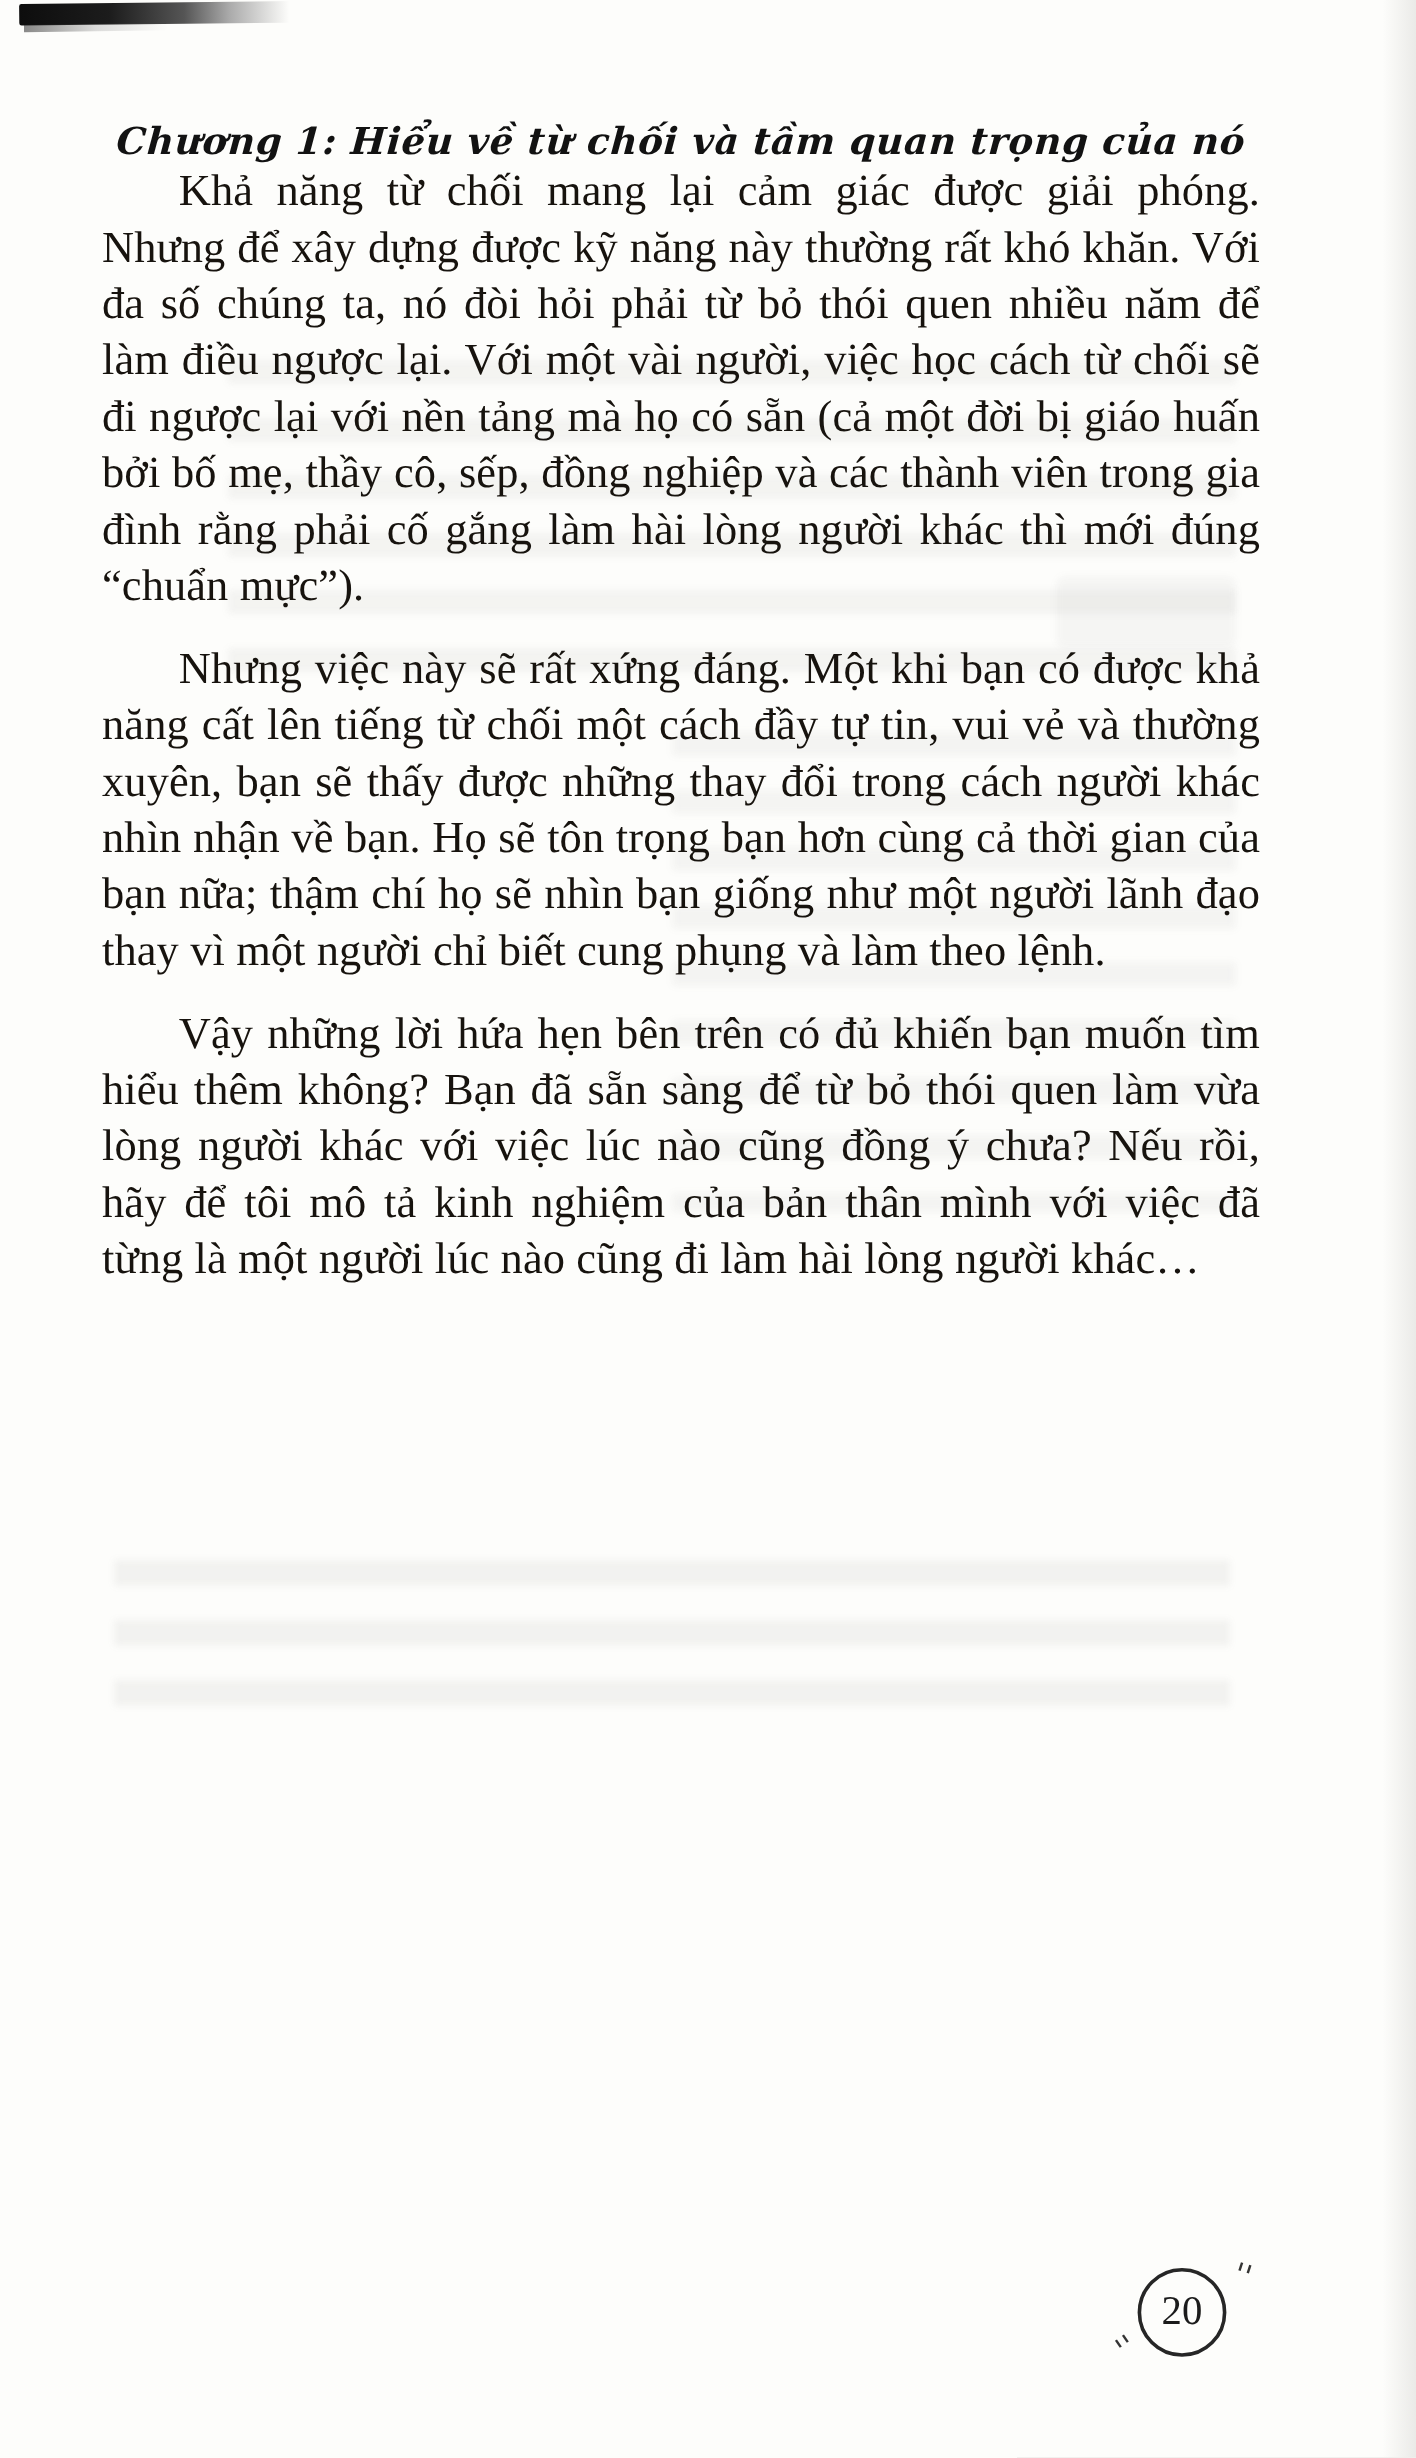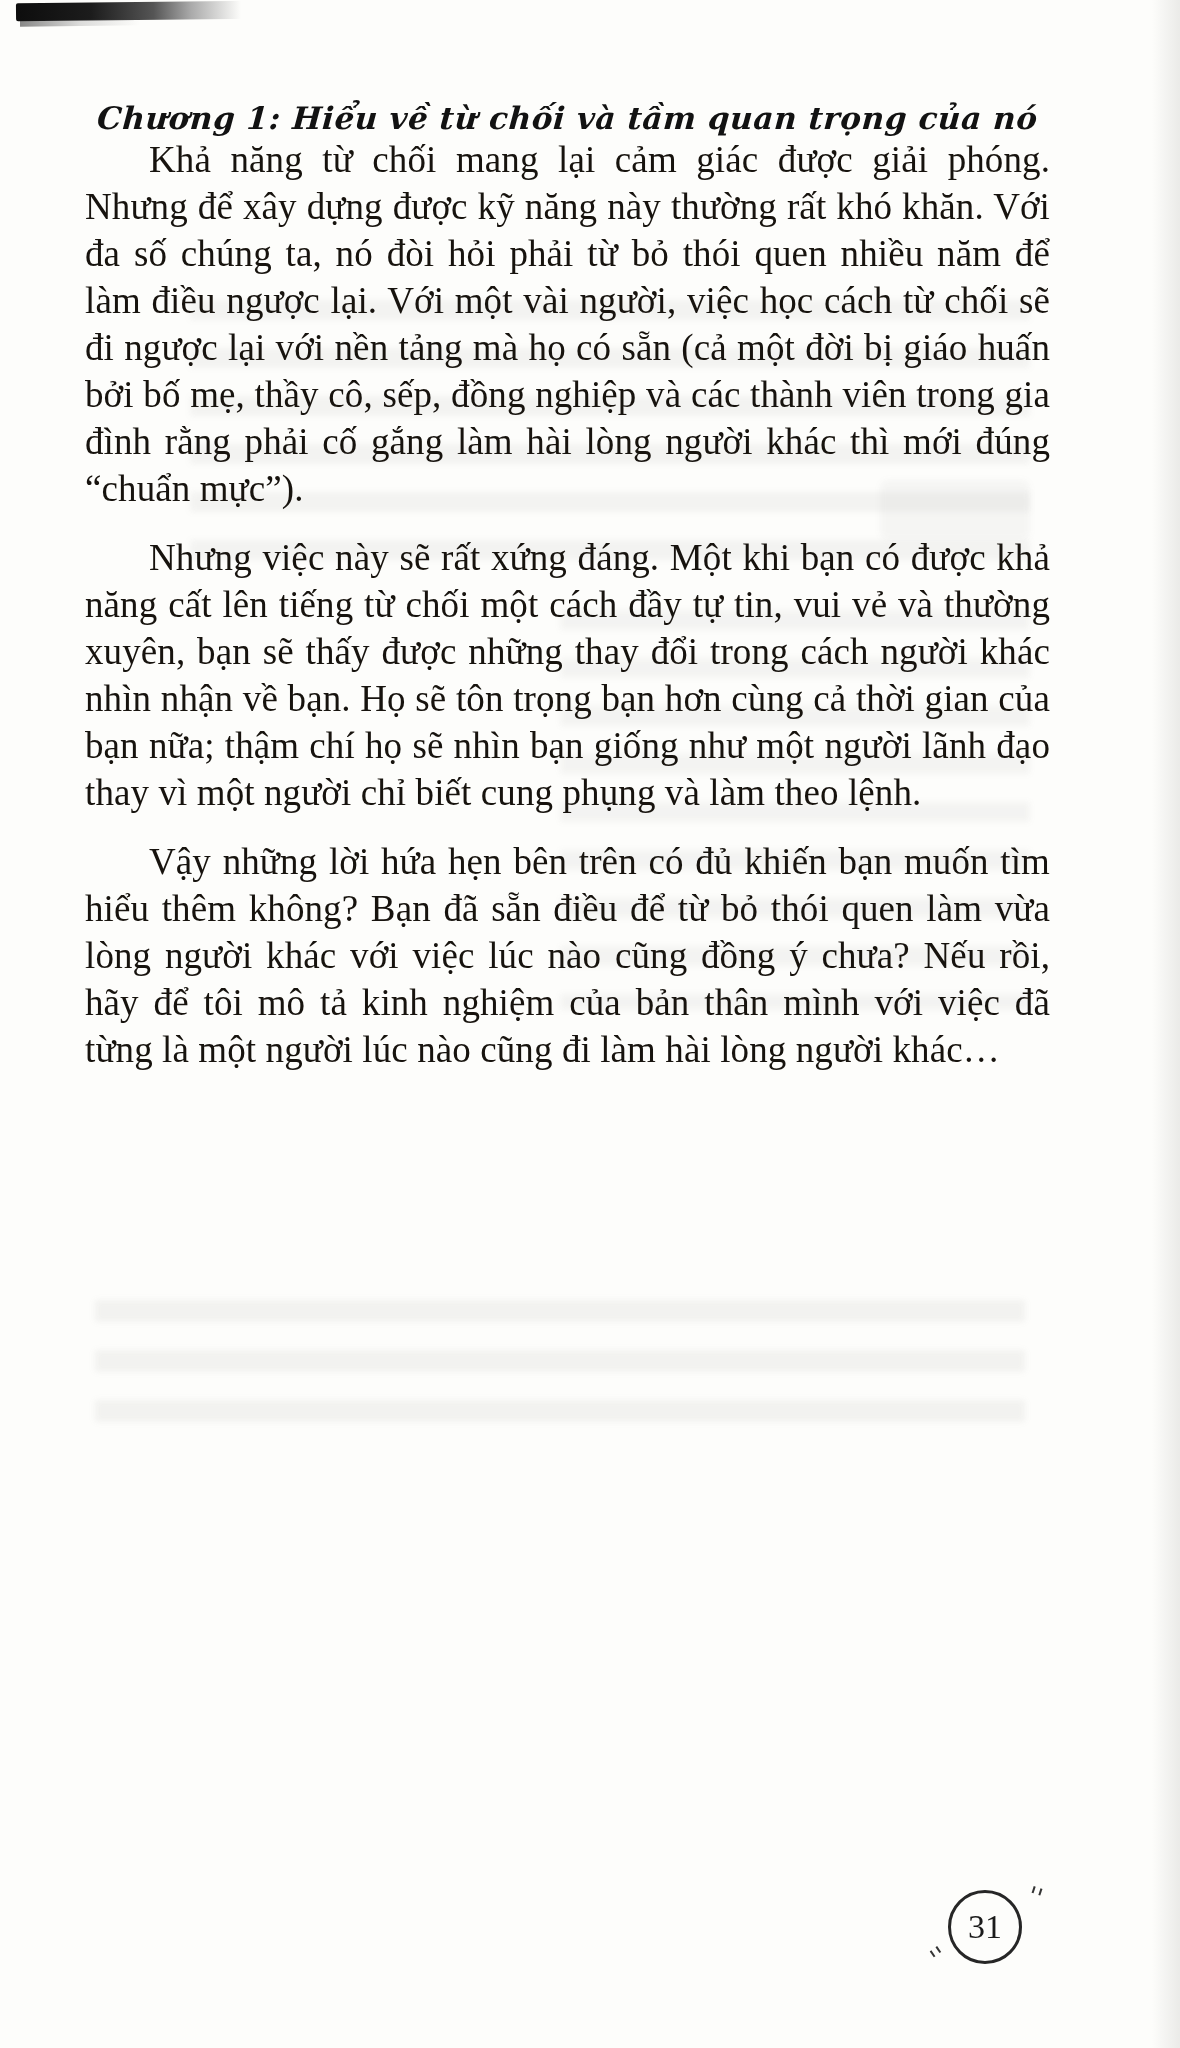--- a/index.html
+++ b/index.html
@@ -154,25 +154,25 @@
   <div class="ghost ghost-b"></div>
   <div class="ghost ghost-c"></div>
   <div class="ghost ghost-d"></div>
 
   <div class="content">
     <div class="chapter-header">Chương 1: Hiểu về từ chối và tầm quan trọng của nó</div>
 
     <div class="body-text">
       <p>Khả năng từ chối mang lại cảm giác được giải phóng. Nhưng để xây dựng được kỹ năng này thường rất khó khăn. Với đa số chúng ta, nó đòi hỏi phải từ bỏ thói quen nhiều năm để làm điều ngược lại. Với một vài người, việc học cách từ chối sẽ đi ngược lại với nền tảng mà họ có sẵn (cả một đời bị giáo huấn bởi bố mẹ, thầy cô, sếp, đồng nghiệp và các thành viên trong gia đình rằng phải cố gắng làm hài lòng người khác thì mới đúng “chuẩn mực”).</p>
       <p>Nhưng việc này sẽ rất xứng đáng. Một khi bạn có được khả năng cất lên tiếng từ chối một cách đầy tự tin, vui vẻ và thường xuyên, bạn sẽ thấy được những thay đổi trong cách người khác nhìn nhận về bạn. Họ sẽ tôn trọng bạn hơn cùng cả thời gian của bạn nữa; thậm chí họ sẽ nhìn bạn giống như một người lãnh đạo thay vì một người chỉ biết cung phụng và làm theo lệnh.</p>
-      <p>Vậy những lời hứa hẹn bên trên có đủ khiến bạn muốn tìm hiểu thêm không? Bạn đã sẵn điều để từ bỏ thói quen làm vừa lòng người khác với việc lúc nào cũng đồng ý chưa? Nếu rồi, hãy để tôi mô tả kinh nghiệm của bản thân mình với việc đã từng là một người lúc nào cũng đi làm hài lòng người khác…</p>
+      <p>Vậy những lời hứa hẹn bên trên có đủ khiến bạn muốn tìm hiểu thêm không? Bạn đã sẵn sàng để từ bỏ thói quen làm vừa lòng người khác với việc lúc nào cũng đồng ý chưa? Nếu rồi, hãy để tôi mô tả kinh nghiệm của bản thân mình với việc đã từng là một người lúc nào cũng đi làm hài lòng người khác…</p>
     </div>
   </div>
 
   <div class="page-num-wrap">
     <span class="tick tick-left">''</span>
     <div class="page-circle">
-      <span>31</span>
+      <span>20</span>
     </div>
     <span class="tick tick-right">''</span>
   </div>
 
 </div>
 
 </body></html>

